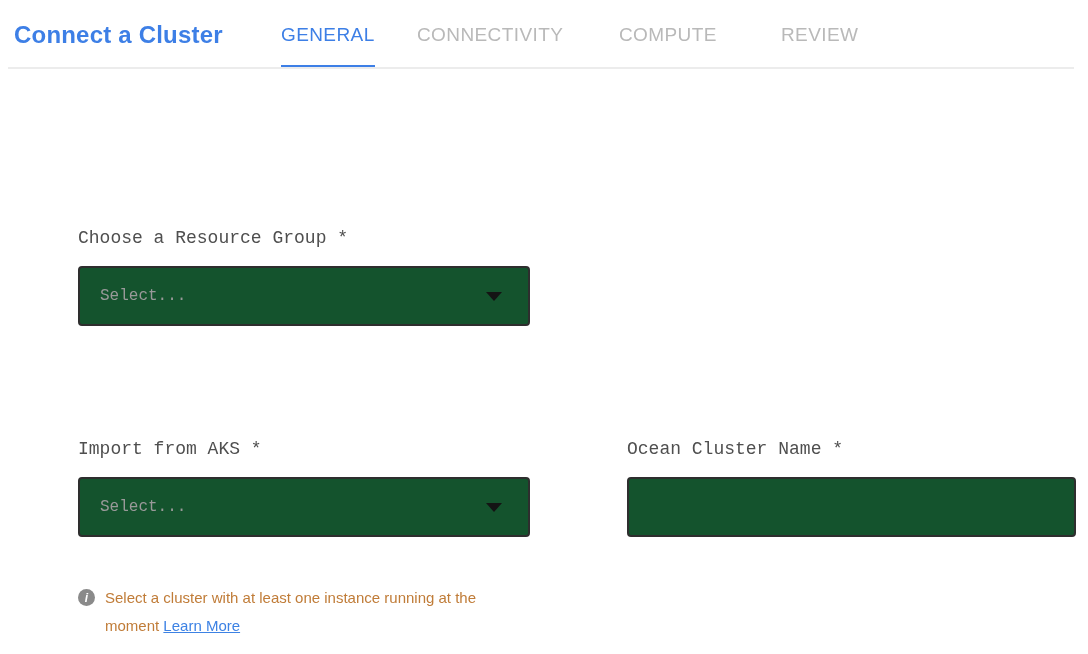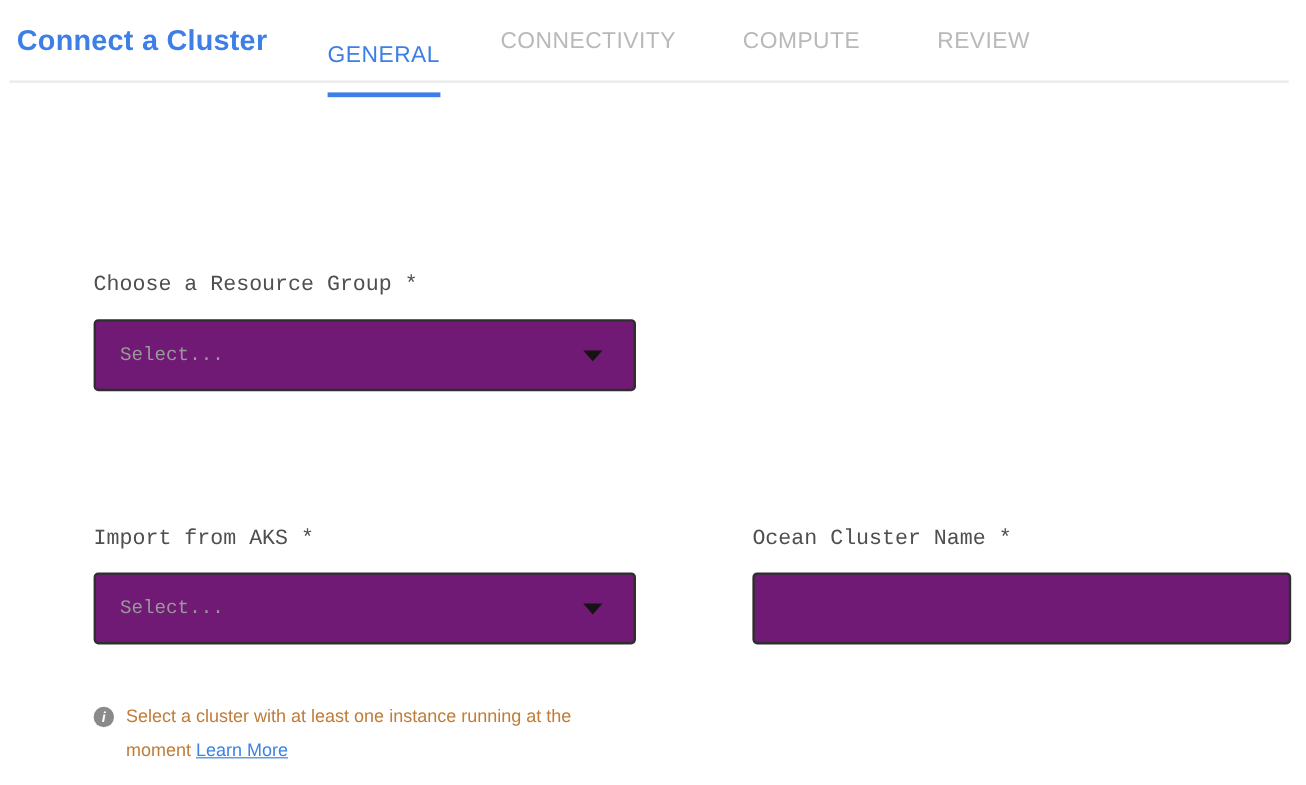--- a/index.html
+++ b/index.html
@@ -13,32 +13,32 @@
     background:var(--divider_gray,#ececec); }
   .page-title { position:absolute; left:14px; top:0; height:69px; display:flex;
     align-items:center; font-size:24px; font-weight:bold;
     color:var(--accent_blue,#3d7fe6); letter-spacing:0.2px; }
   .tab { position:absolute; top:0; height:69px; display:flex; align-items:center;
     font-size:19px; color:var(--tab_inactive,#b9b9b9); letter-spacing:0.4px;
     cursor:pointer; }
   .tab.active { color:var(--accent_blue,#3d7fe6); }
   .tab.active::after { content:""; position:absolute; left:0; right:0; bottom:0;
     height:4px; background:var(--accent_blue,#3d7fe6); }
-  .tab-general      { left:273px;margin-top:12px; }
+  .tab-general      { left:281px; }
   .tab-connectivity { left:417px;text-align:right; }
   .tab-compute      { left:619px; }
   .tab-review       { left:781px; }
 
   
   .field-group { position:absolute;font-family:Liberation Mono, monospace; }
   .field-label { font-size:18px; color:var(--label_gray,#4f4f4f); line-height:24px; }
   .select-box, .text-input {
     margin-top:16px; height:60px; width:100%;
     border:2px solid var(--input_border,#2e2e2e); border-radius:4px;
-    background:#701a75; position:relative; display:flex; align-items:center;
+    background:#14532d; position:relative; display:flex; align-items:center;
     padding:12px 20px; cursor:pointer;
   }
   .select-placeholder { font-size:16px; color:var(--placeholder_gray,#999999); }
   .caret { position:absolute; right:26px; top:50%; margin-top:-4px;
     width:0; height:0; border-left:8px solid transparent;
     border-right:8px solid transparent; border-top:9px solid #141414; }
   .text-input { cursor:text; }
   .text-input input { border:none; outline:none; width:100%; height:100%;
     font-size:16px; font-family:inherit; color:#333; background:transparent; }
 

